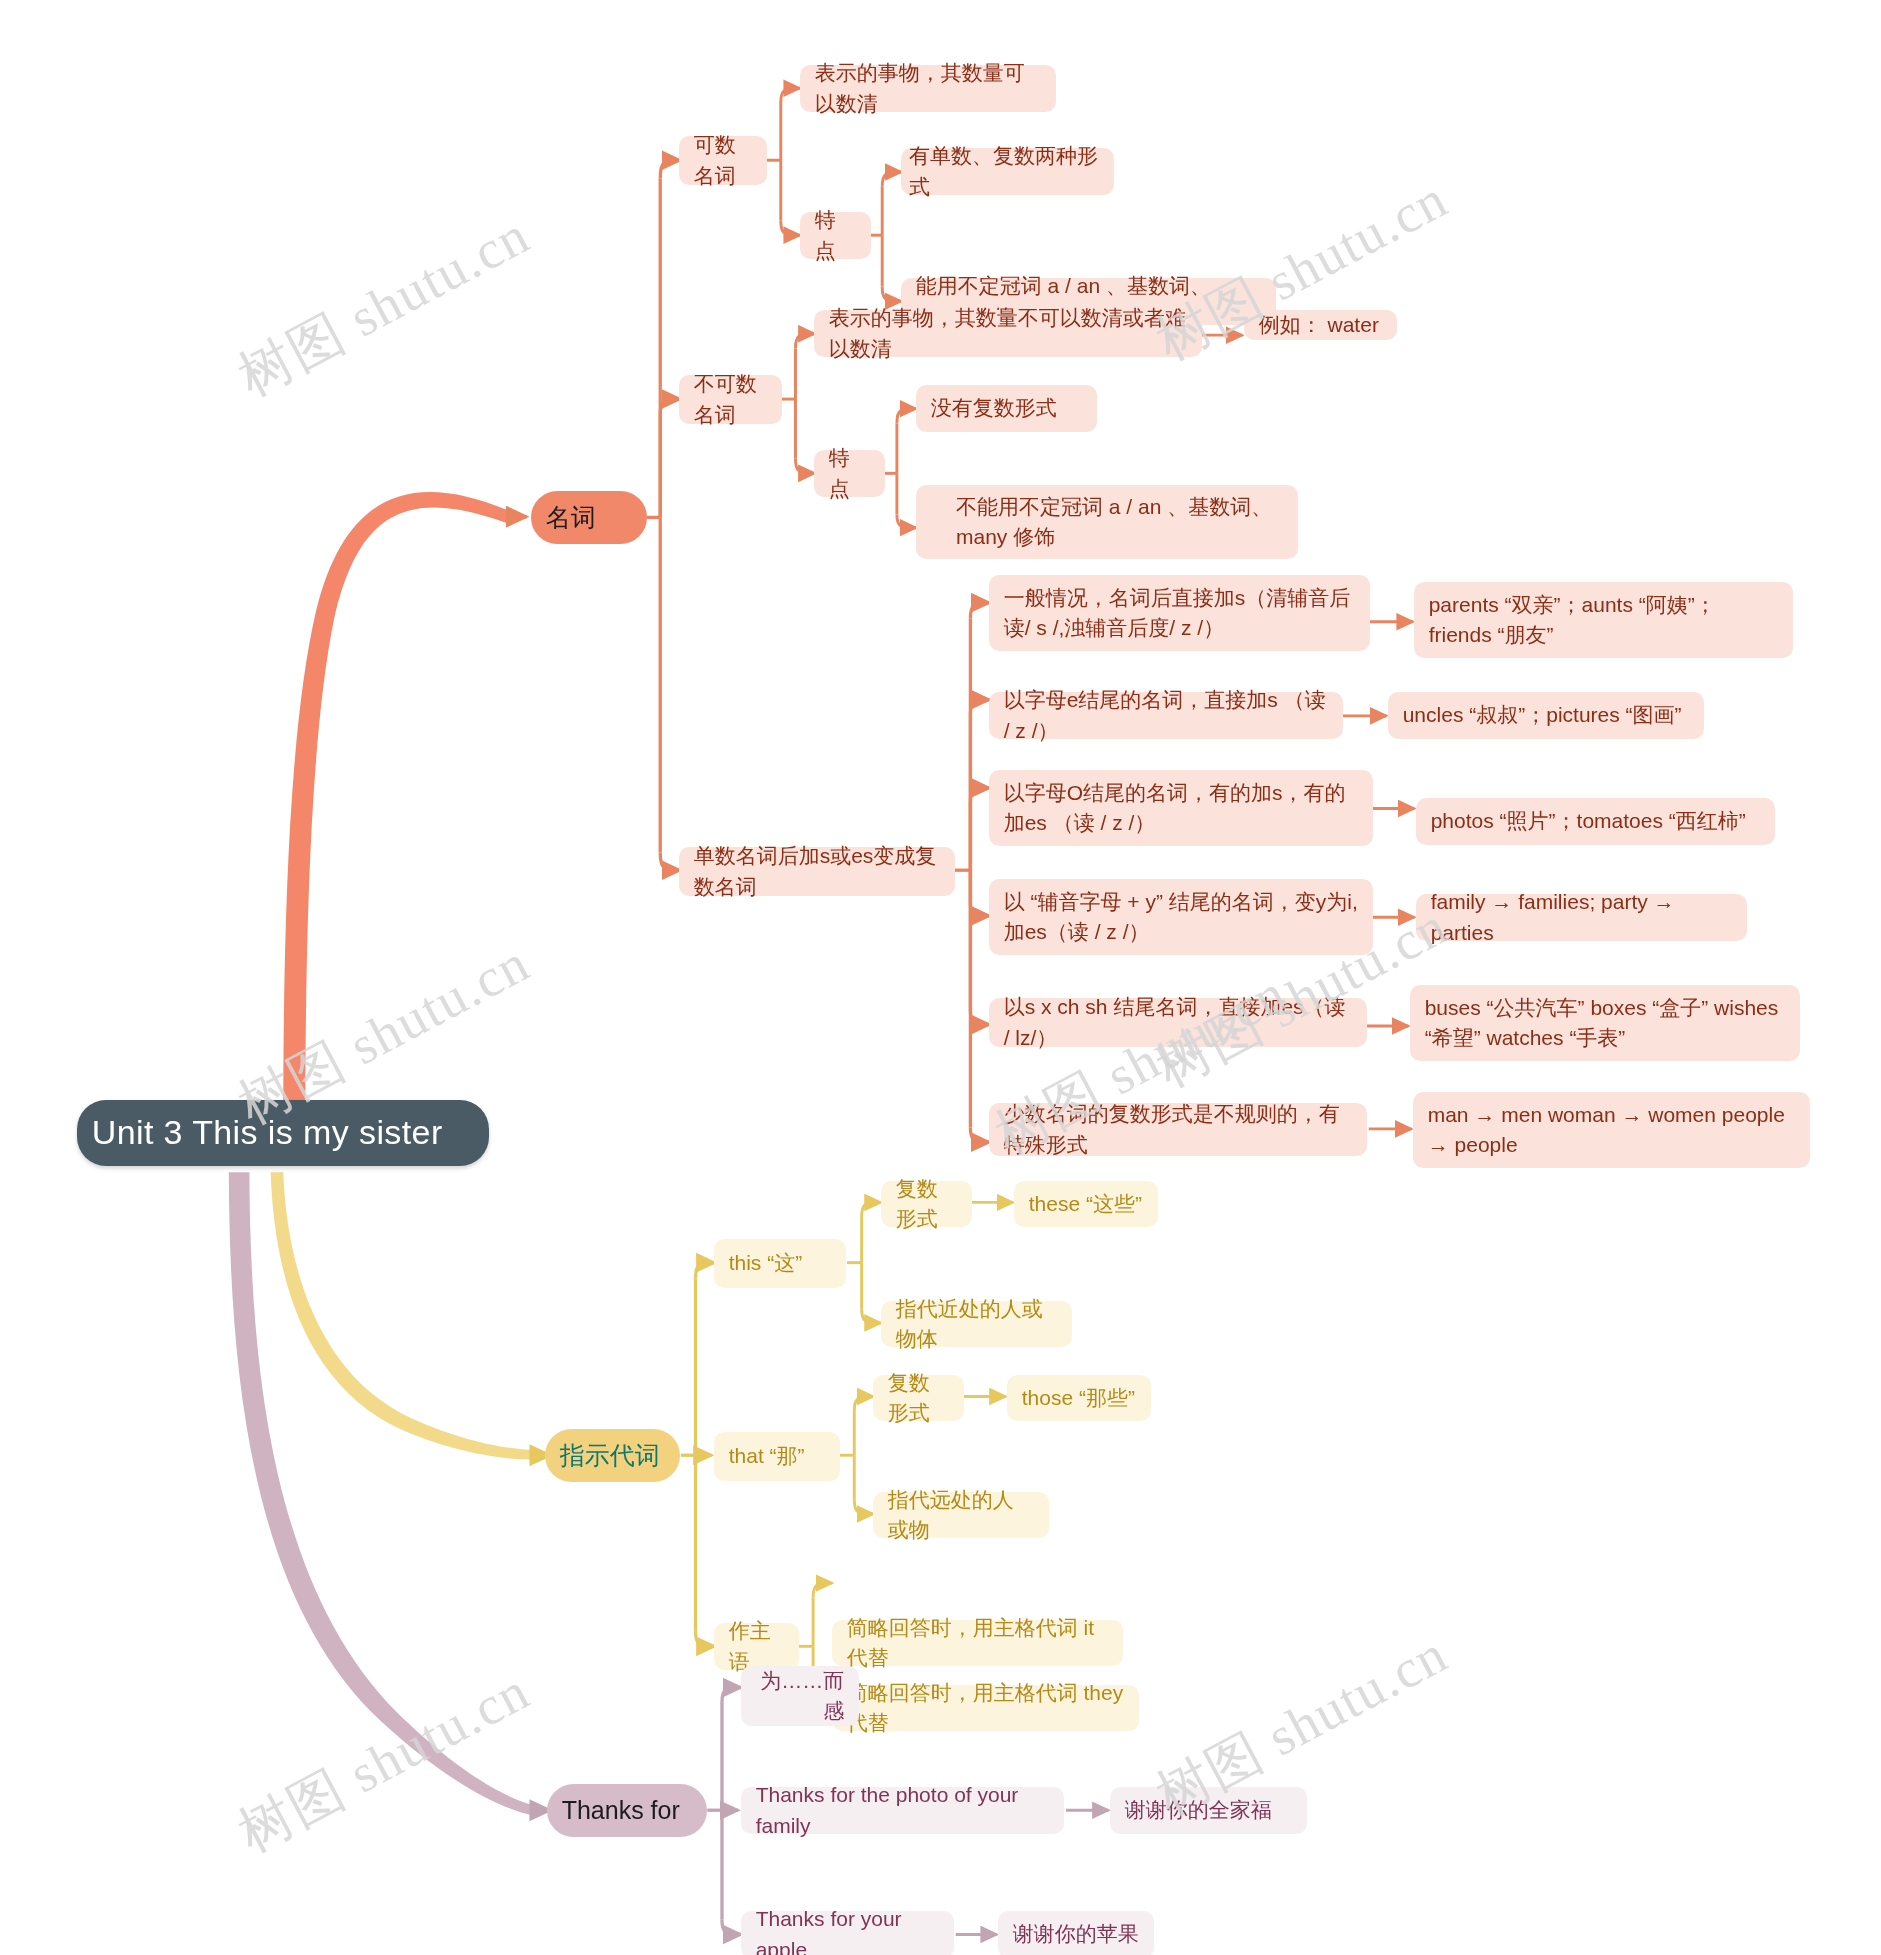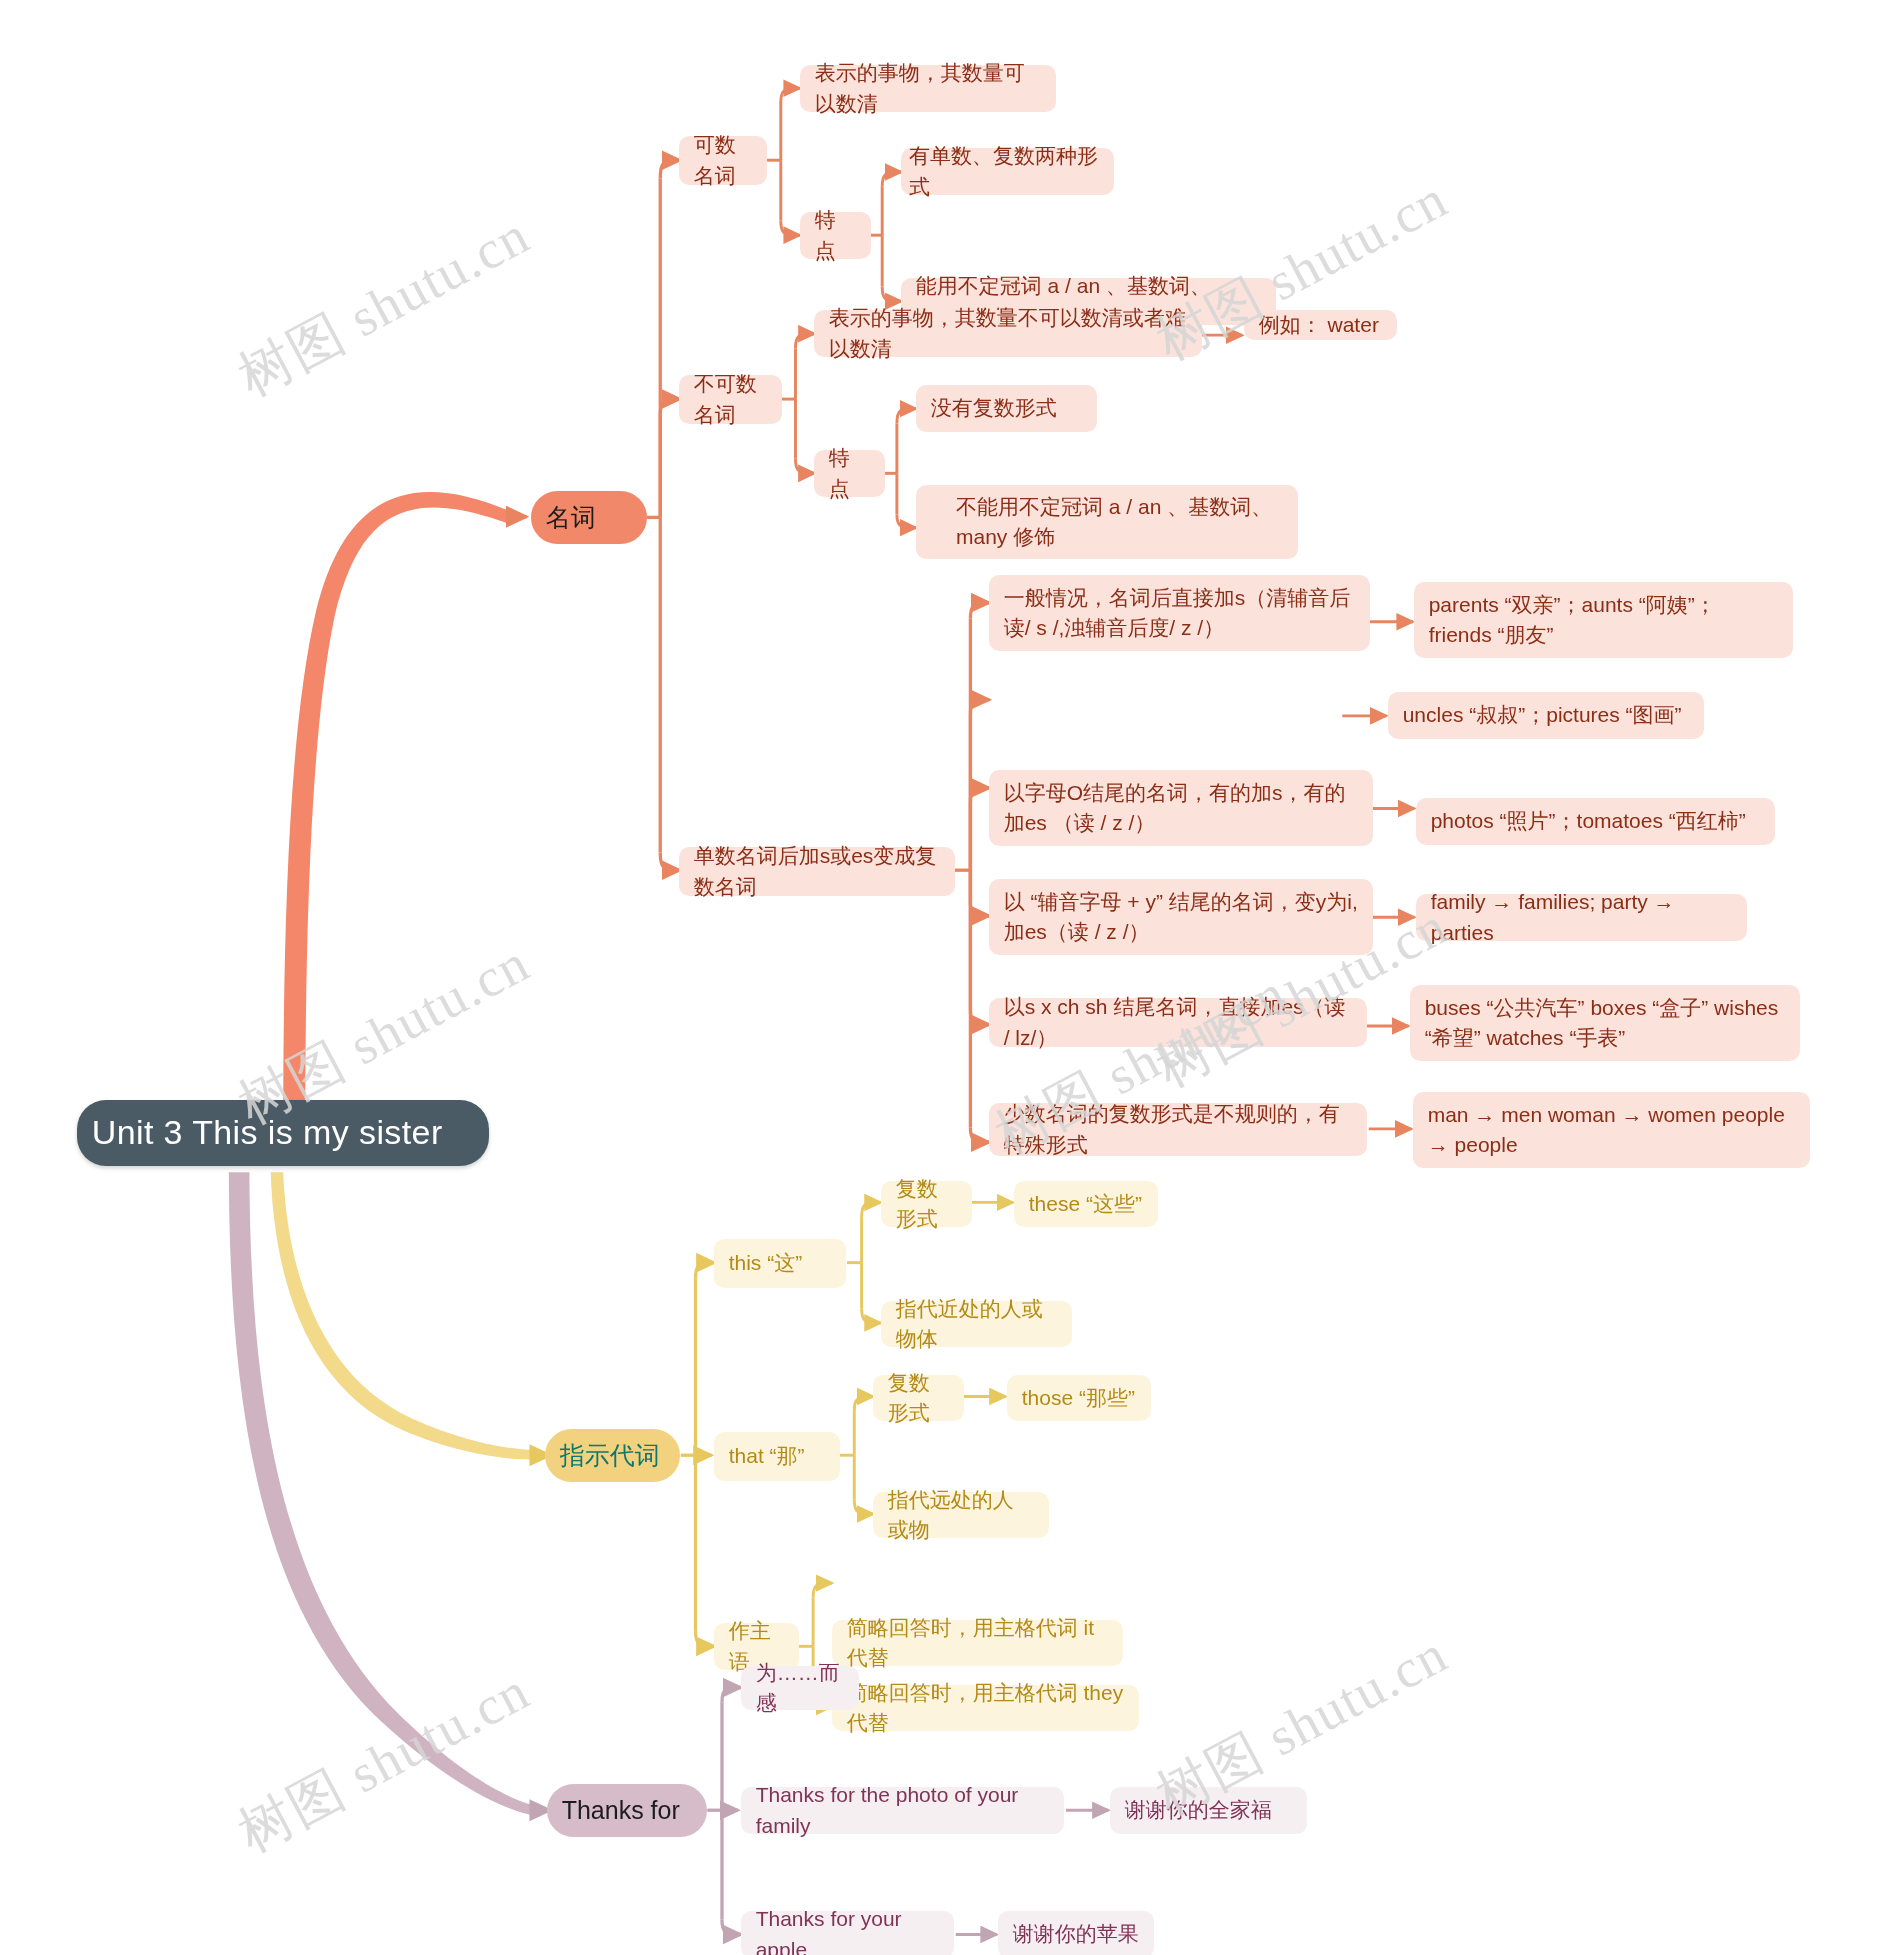--- a/index.html
+++ b/index.html
@@ -305,20 +305,23 @@
     <span>单数名词后加s或es变成复数名词</span>
   </div>
 
   <div class="node b1" style="left:989px; top:575px; width:381px; height:76px;">
     <span>一般情况，名词后直接加s（清辅音后读/ s /,浊辅音后度/ z /）</span>
   </div>
   <div class="node b1" style="left:1414px; top:582px; width:379px; height:76px;">
     <span> parents “双亲”；aunts “阿姨”；friends “朋友”</span>
   </div>
 
+  <div class="node b1" style="left:989px; top:692px; width:354px; height:47px;">
+    <span>以字母e结尾的名词，直接加s （读 / z /）</span>
+  </div>
   <div class="node b1" style="left:1388px; top:692px; width:316px; height:47px;">
     <span>uncles “叔叔”；pictures “图画”</span>
   </div>
 
   <div class="node b1" style="left:989px; top:770px; width:384px; height:76px;">
     <span>以字母O结尾的名词，有的加s，有的加es （读 / z /）</span>
   </div>
   <div class="node b1" style="left:1416px; top:785px; width:359px; height:47px;margin-top:13px;">
     <span>photos “照片”；tomatoes “西红柿”</span>
   </div>
@@ -381,21 +384,21 @@
     <span>简略回答时，用主格代词 it 代替</span>
   </div>
   <div class="node b2" style="left:832px; top:1685px; width:307px; height:46px;">
     <span>简略回答时，用主格代词 they 代替</span>
   </div>
 
   <div class="node b3-main" style="left:547px; top:1784px; width:160px; height:53px;">
     <span>Thanks for</span>
   </div>
 
-  <div class="node b3" style="left:741px; top:1666px; width:118px; height:44px;">
+  <div class="node b3" style="left:741px; top:1666px; width:118px; height:60px;text-align:right;">
     <span>为……而感</span>
   </div>
 
   <div class="node b3" style="left:741px; top:1787px; width:323px; height:47px;">
     <span>Thanks for the photo of your family</span>
   </div>
   <div class="node b3" style="left:1110px; top:1787px; width:197px; height:47px;">
     <span>谢谢你的全家福</span>
   </div>
 

